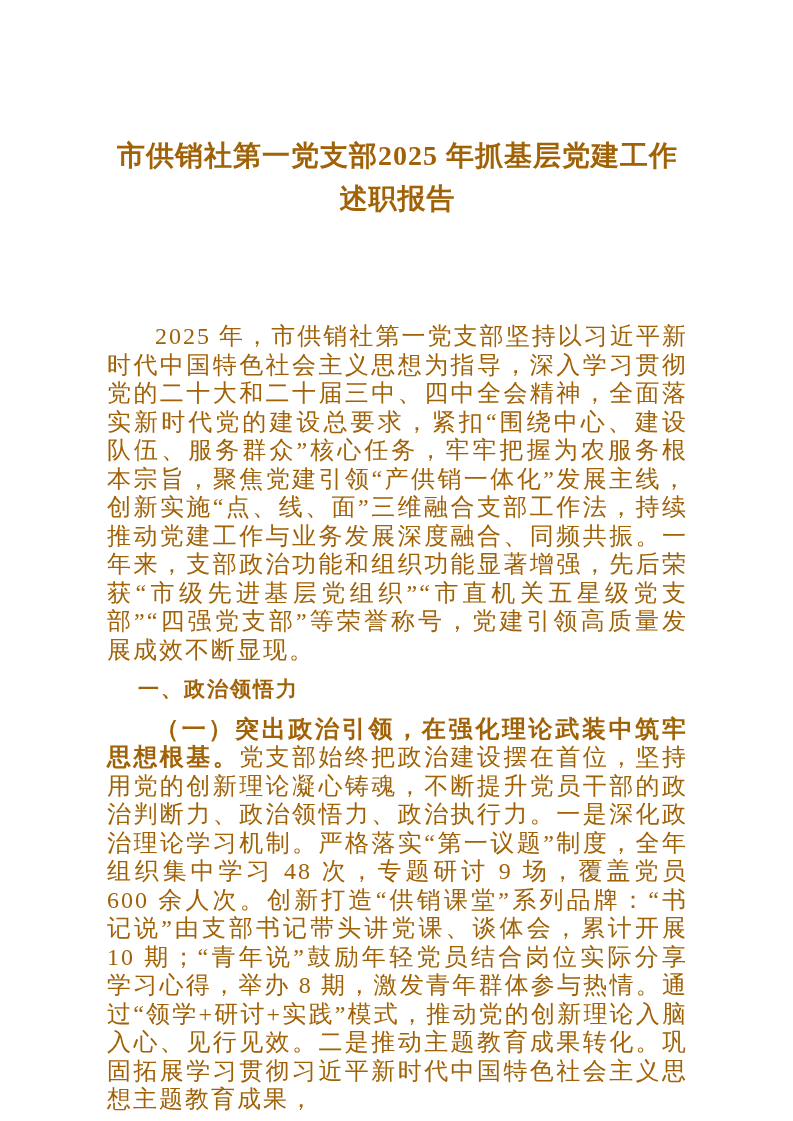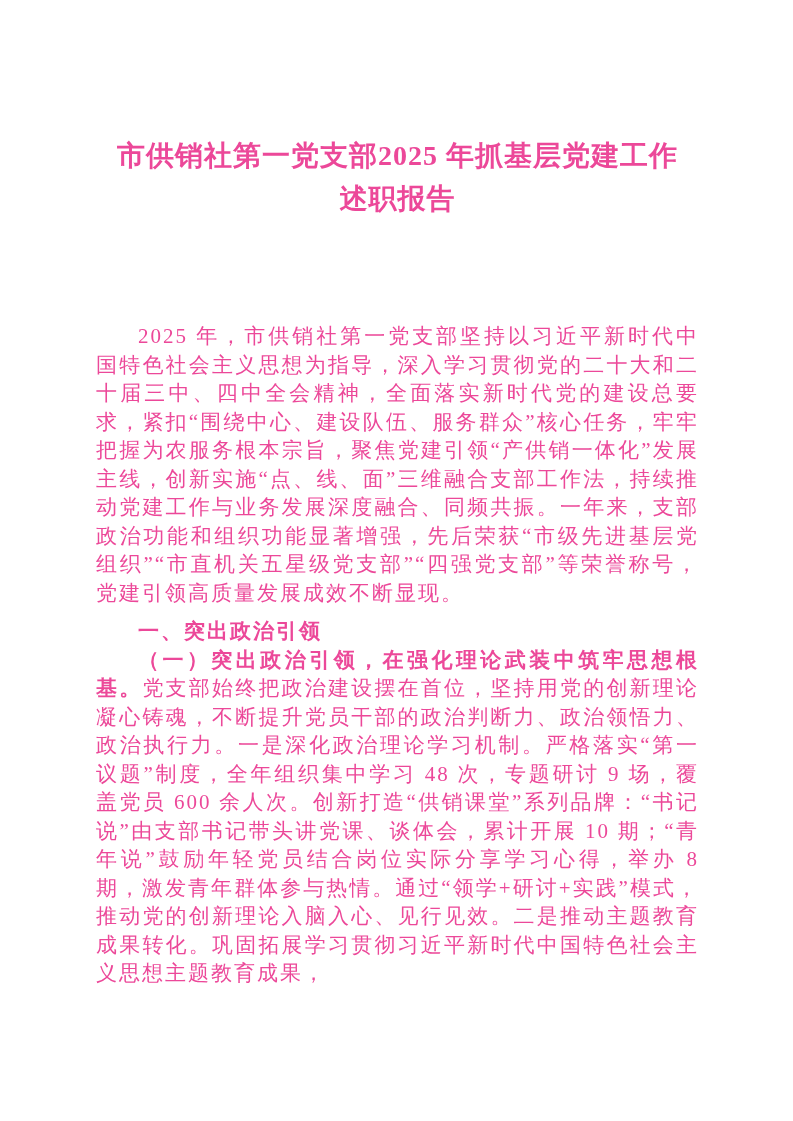--- a/index.html
+++ b/index.html
@@ -7,42 +7,42 @@
     padding: 0;
     background: #ffffff;
   }
   .page {
     position: relative;
     width: 793px;
     height: 1121px;
     margin: 0 auto;
     background: #ffffff;
     overflow: hidden;
-    color: #ec4899;
+    color: #a16207;
     font-family: "Liberation Serif", "DejaVu Serif", serif;
   }
   .content {
     padding: 134px 94px 0 96px; 
   }
   .doc-title {
     font-size: 28px;
     line-height: 43px;
     font-weight: bold;
     text-align: center;
     letter-spacing: 1px;
   }
   .doc-title-line {
     white-space: nowrap;
   }
   .doc-body {
     margin-top: 102px;
   }
   p.para {
-    margin: 0;
-    font-size: 21px;
+    margin: 11px;
+    font-size: 24px;
     line-height: 28.5px;
     letter-spacing: 2px;
     text-align: justify;
     text-indent: 2em;
   }
   .section-heading {
     margin: 10px 0 0 0;
     font-size: 21px;
     line-height: 28.5px;
     letter-spacing: 2px;
@@ -66,19 +66,19 @@
 
     <div class="doc-title">
       <div class="doc-title-line">市供销社第一党支部2025 年抓基层党建工作</div>
       <div class="doc-title-line">述职报告</div>
     </div>
 
     <div class="doc-body">
 
       <p class="para">2025 年，市供销社第一党支部坚持以习近平新时代中国特色社会主义思想为指导，深入学习贯彻党的二十大和二十届三中、四中全会精神，全面落实新时代党的建设总要求，紧扣“围绕中心、建设队伍、服务群众”核心任务，牢牢把握为农服务根本宗旨，聚焦党建引领“产供销一体化”发展主线，创新实施“点、线、面”三维融合支部工作法，持续推动党建工作与业务发展深度融合、同频共振。一年来，支部政治功能和组织功能显著增强，先后荣获“市级先进基层党组织”“市直机关五星级党支部”“四强党支部”等荣誉称号，党建引领高质量发展成效不断显现。</p>
 
-      <p class="section-heading">一、突出政治引领</p>
+      <p class="section-heading">一、政治领悟力</p>
 
       <p class="para para-item"><span class="para-lead">（一）突出政治引领，在强化理论武装中筑牢思想根基。</span><span>党支部始终把政治建设摆在首位，坚持用党的创新理论凝心铸魂，不断提升党员干部的政治判断力、政治领悟力、政治执行力。一是深化政治理论学习机制。严格落实“第一议题”制度，全年组织集中学习 48 次，专题研讨 9 场，覆盖党员 600 余人次。创新打造“供销课堂”系列品牌：“书记说”由支部书记带头讲党课、谈体会，累计开展 10 期；“青年说”鼓励年轻党员结合岗位实际分享学习心得，举办 8 期，激发青年群体参与热情。通过“领学+研讨+实践”模式，推动党的创新理论入脑入心、见行见效。二是推动主题教育成果转化。巩固拓展学习贯彻习近平新时代中国特色社会主义思想主题教育成果，</span></p>
 
     </div>
   </div>
 </div>
 
 </body></html>

